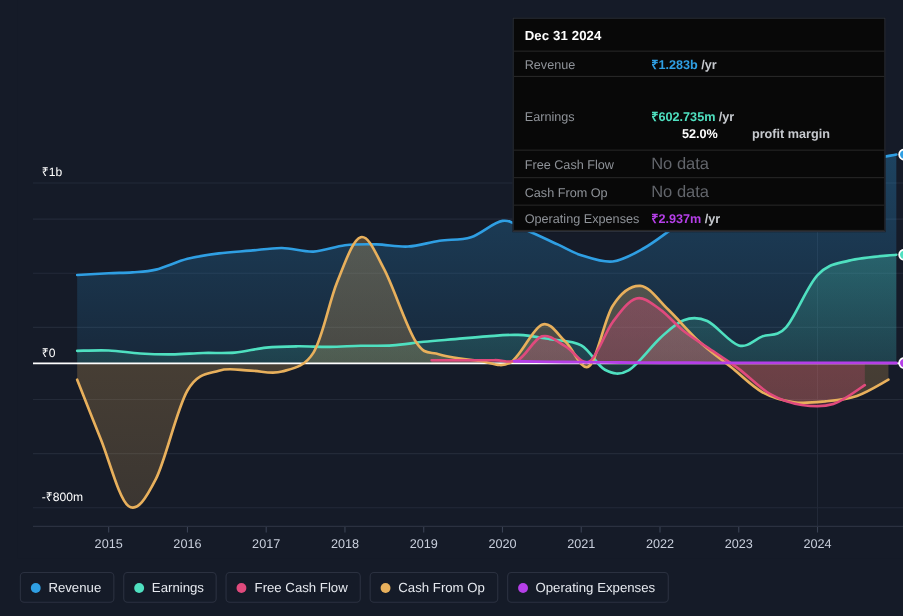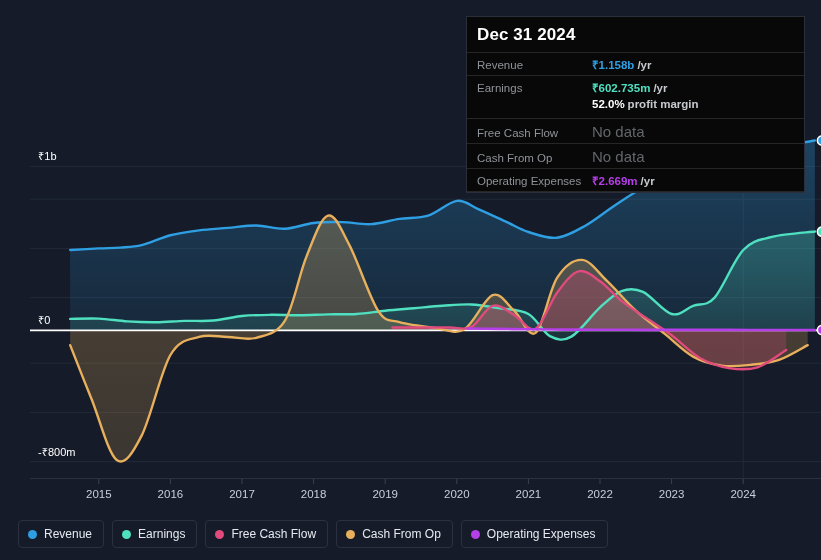--- a/index.html
+++ b/index.html
@@ -28,32 +28,32 @@
   
   .tooltip{
     position:absolute;left:466px;top:16px;width:339px;
     background:#080808;
     border:1px solid #2a2f3a;
     box-sizing:border-box;
     padding:0;
     z-index:20;
   }
   .tt-title{
-    color:#ffffff;font-size:17px;font-weight:bold;
+    color:#ffffff;font-size:12px;font-weight:bold;
     padding:8px 10px 7px 10px;
     letter-spacing:.1px;
   }
   .tt-row{
     display:flex;align-items:baseline;
     border-top:1px solid #262626;
     padding:3.5px 10px 3.5px 10px;
     font-size:11.5px;
     min-height:15px;
   }
-  .tt-row.sub{border-top:none;padding-top:0;padding-bottom:5px;}
+  .tt-row.sub{border-top:none;padding-top:0;padding-bottom:5px;gap:28px;}
   .tt-label{
     color:#8f9399;width:115px;flex:0 0 115px;
     font-size:11.5px;
   }
   .tt-val{font-weight:bold;font-size:11.5px;}
   .tt-unit{color:#c6c9ce;font-weight:bold;font-size:11.5px;margin-left:3px;}
   .tt-nodata{color:#63666c;font-size:15px;font-weight:normal;}
   .tt-foot{border-top:1px solid #262626;height:0;}
 
   
@@ -150,44 +150,44 @@
         <text x="727.2" y="498.0" class="xtick-label">2024</text>
         <line x1="14" y1="478.5" x2="806" y2="478.5" stroke="#2b3140" stroke-width="1"></line>
       </svg>
   </div>
 
   <div class="tooltip">
     <div class="tt-title">Dec 31 2024</div>
     <div id="tooltip-rows">
         <div class="tt-row">
           <div class="tt-label">Revenue</div>
-          <div class="tt-val" style="color: rgb(47, 159, 227);">₹1.158b</div>
+          <div class="tt-val" style="color: rgb(47, 159, 227);">₹1.283b</div>
           <span class="tt-unit">/yr</span>
         </div>
         <div class="tt-row">
           <div class="tt-label">Earnings</div>
-          <div class="tt-val" style="color: rgb(79, 224, 192);">₹602.735m</div>
+          <div class="tt-val" style="color: rgb(79, 224, 192); margin-top: 24px;">₹602.735m</div>
           <span class="tt-unit">/yr</span>
         </div>
         <div class="tt-row sub">
           <div class="tt-label"></div>
           <div class="tt-val" style="color: rgb(255, 255, 255);">52.0%</div>
           <span class="tt-unit">profit margin</span>
         </div>
         <div class="tt-row">
           <div class="tt-label">Free Cash Flow</div>
           <div class="tt-nodata">No data</div>
         </div>
         <div class="tt-row">
           <div class="tt-label">Cash From Op</div>
           <div class="tt-nodata">No data</div>
         </div>
         <div class="tt-row">
           <div class="tt-label">Operating Expenses</div>
-          <div class="tt-val" style="color: rgb(181, 63, 232);">₹2.669m</div>
+          <div class="tt-val" style="color: rgb(181, 63, 232);">₹2.937m</div>
           <span class="tt-unit">/yr</span>
         </div>
       </div>
     <div class="tt-foot"></div>
   </div>
 
   <div class="legend" id="legend">
       <div class="legend-item">
         <span class="legend-dot" style="background: rgb(47, 159, 227);"></span>
         <span class="legend-label">Revenue</span>

